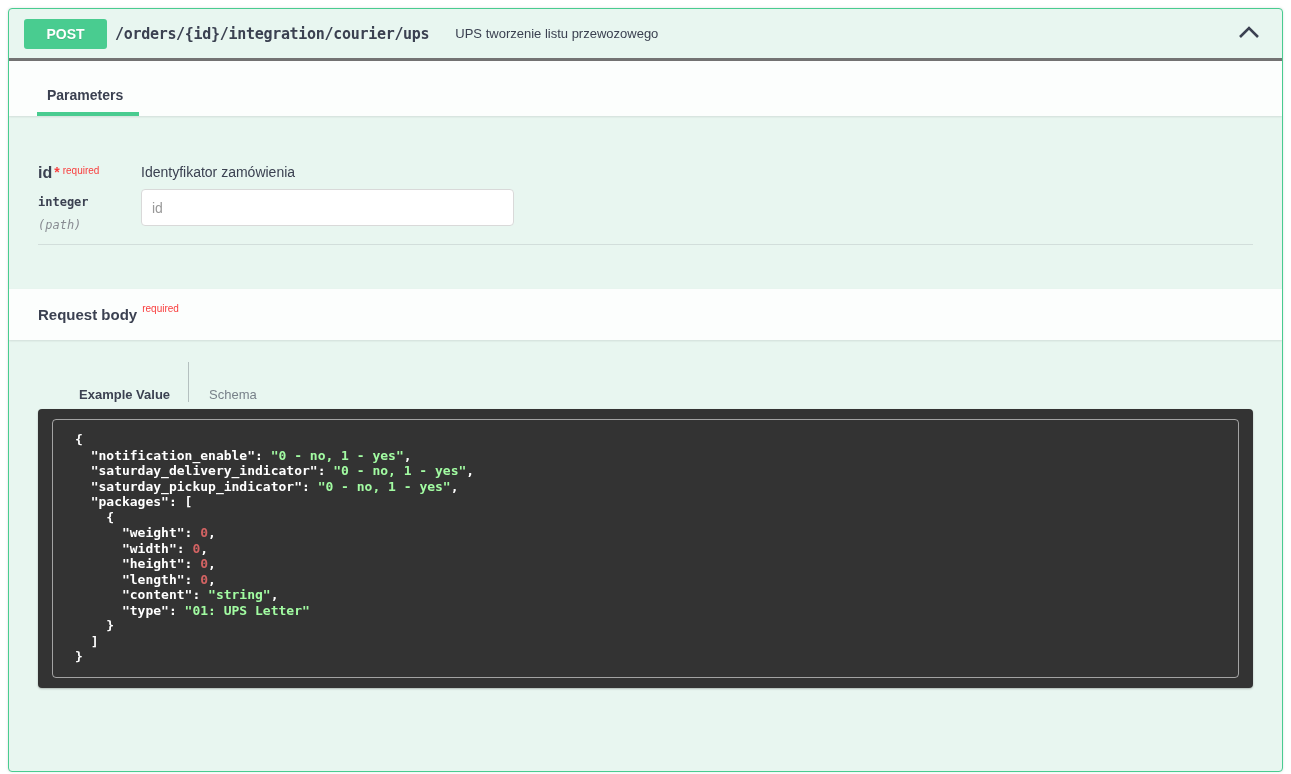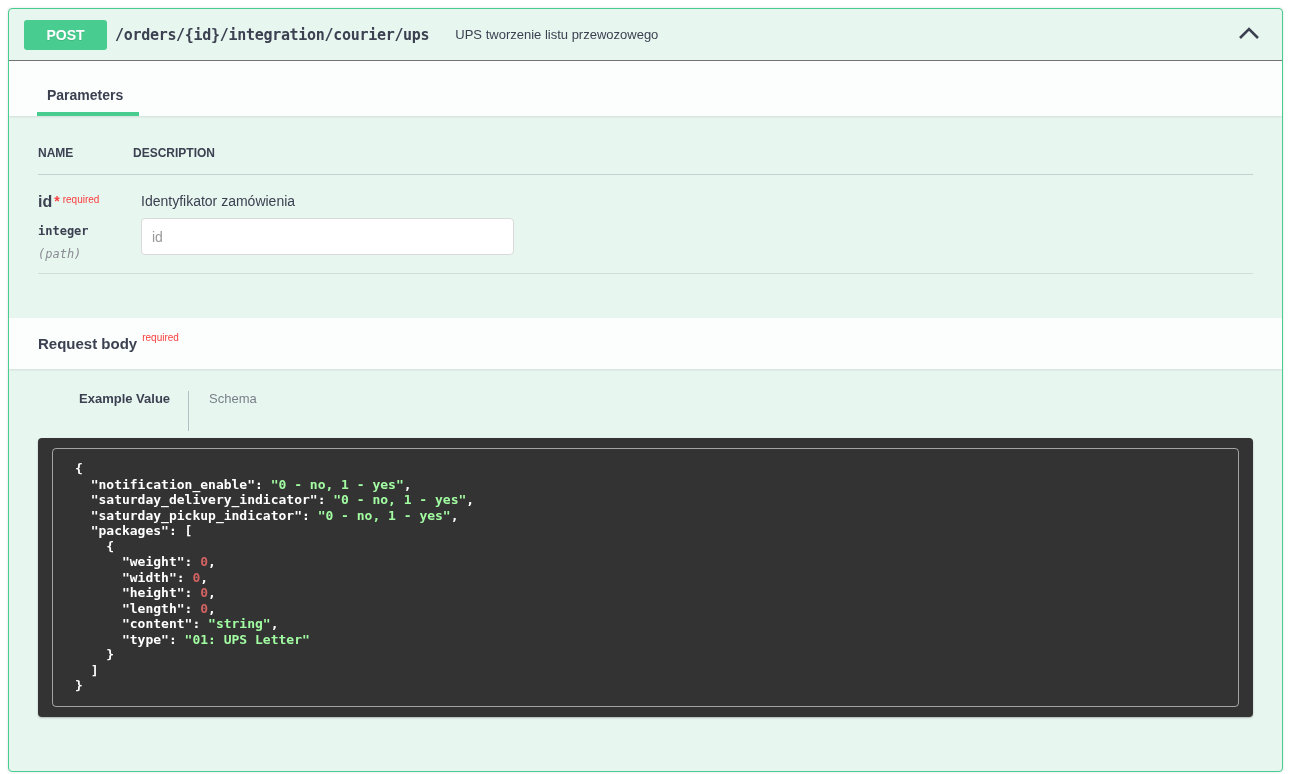--- a/index.html
+++ b/index.html
@@ -19,21 +19,21 @@
     background: #e8f6f0;
     box-shadow: 0 0 3px rgba(0,0,0,.12);
     overflow: hidden;
   }
   
   .opblock-summary {
     display: flex;
     align-items: center;
     height: 52px;
     padding: 0 20px 0 15px;
-    border-bottom: 1px solid #737373;
+    border-bottom: 3px solid #737373;
     cursor: pointer;
   }
   .method-badge {
     display: inline-block;
     width: 83px;
     padding: 7px 0;
     text-align: center;
     background: #49cc90;
     color: #ffffff;
     font-size: 14px;
@@ -210,21 +210,21 @@
     margin-left: auto;
     display: flex;
     align-items: center;
   }
   
   .example-section { padding-bottom: 40px; }
   .model-tabs {
     margin: 22px 0 0 66px;
     height: 40px;
     display: flex;
-    align-items: flex-start;
+    align-items: flex-end;
   }
   .model-tab {
     font-size: 13px;
     cursor: pointer;
     padding: 0 4px;
   }
   .model-tab.active { font-weight: bold; color: #3b4151; }
   .model-tab.inactive { color: rgba(59,65,81,.65); }
   .model-tab-divider {
     width: 1px;
@@ -276,24 +276,20 @@
   </div>
 
   <div class="section-header tab-header-row">
     <div class="tab-item">
       <span class="tab-label">Parameters</span>
       <span class="tab-underline"></span>
     </div>
   </div>
 
   <div class="params-section">
-    <div class="params-head">
-      <div class="col-name">NAME</div>
-      <div class="col-desc">DESCRIPTION</div>
-    </div>
     <div class="param-row">
       <div class="col-name">
         <div class="param-name-line">
           <span class="param-name">id</span><span class="param-star">*</span><span class="param-required">required</span>
         </div>
         <div class="param-type">integer</div>
         <div class="param-in">(path)</div>
       </div>
       <div class="col-desc">
         <div class="param-desc-text">Identyfikator zamówienia</div>

